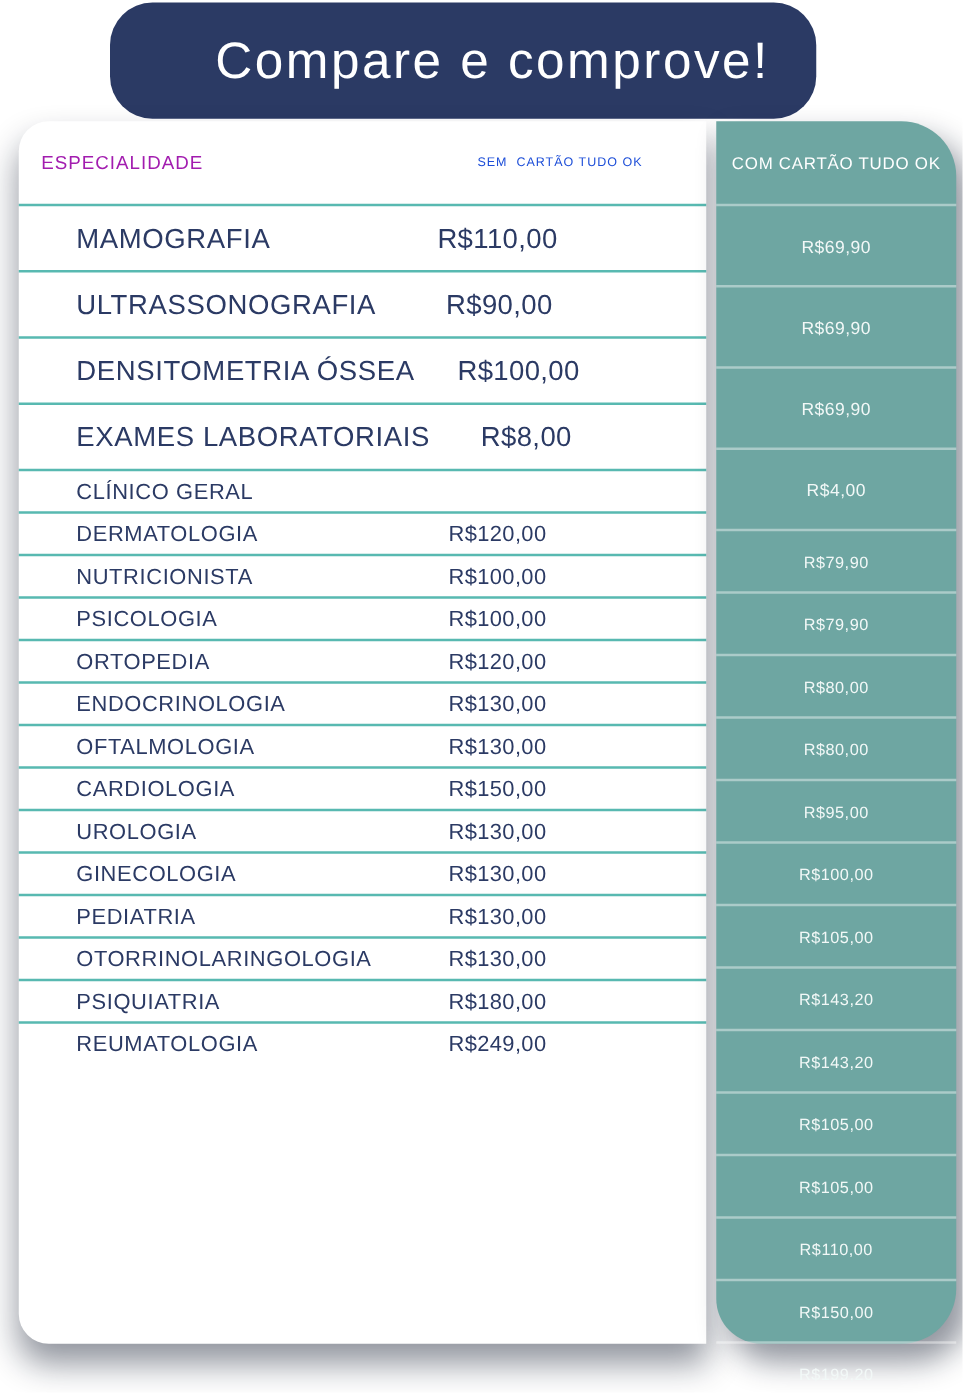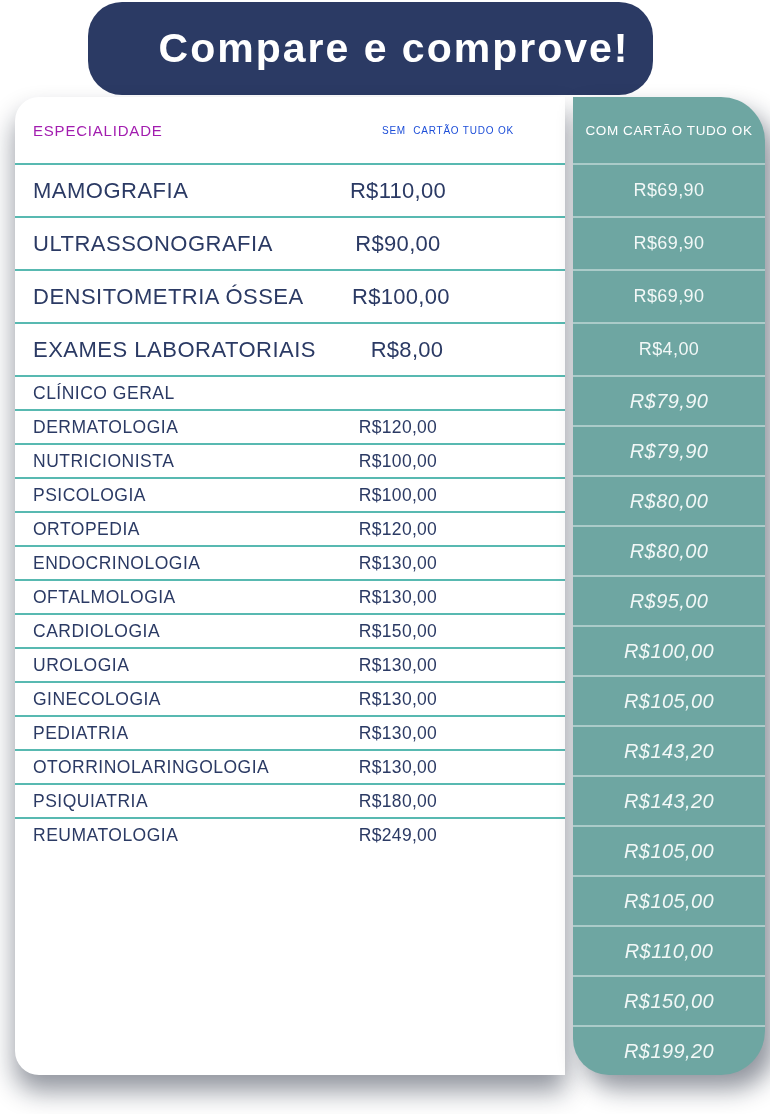--- a/index.html
+++ b/index.html
@@ -17,21 +17,21 @@
     position: absolute;
     left: 88px; top: 2px;
     width: 565px; height: 93px;
     background: #2b3a64;
     border-radius: 34px;
     display: flex; align-items: center; justify-content: center;
   }
   .banner-title {
     color: #ffffff;
     font-size: 41px;
-    font-weight: 700;
+    font-weight: 400;
     letter-spacing: 2px;
     white-space: nowrap;
     margin-left: 47px;
   }
 
   
   .card {
     position: absolute;
     left: 15px; top: 97px;
     width: 550px; height: 978px;
@@ -56,20 +56,21 @@
     margin-right: 51px;
     color: #1d4ed8;
     font-size: 10px;
     font-weight: 500;
     letter-spacing: 0.8px;
     white-space: pre;
   }
   .row {
     display: flex; align-items: center;
     border-top: 2px solid #58b9b1;
+    padding-left: 28px;
   }
   .row.lg { height: 53px; }
   .row.sm { height: 34px; align-items: center; }
   .cell-name {
     flex: 1;
     padding-left: 18px;
     color: #2b3a64;
     font-weight: 500;
     letter-spacing: 0.5px;
     white-space: nowrap;
@@ -103,22 +104,22 @@
     letter-spacing: 0.6px;
     white-space: nowrap;
   }
   .teal-cell {
     display: flex; align-items: center; justify-content: center;
     border-top: 2px solid rgba(255, 255, 255, 0.42);
     color: #f2f8f7;
     font-weight: 400;
     letter-spacing: 0.4px;
   }
-  .teal-cell.lg { height: 53px; font-size: 18px; }
-  .teal-cell.sm { height: 50px; font-size: 20px; font-style: italic; }
+  .teal-cell.lg { height: 65px; font-size: 14px; }
+  .teal-cell.sm { height: 50px; font-size: 13px; }
 </style>
 </head>
 <body>
 
 <div class="stage">
 
   <div class="banner">
     <div class="banner-title">Compare e comprove!</div>
   </div>
 

